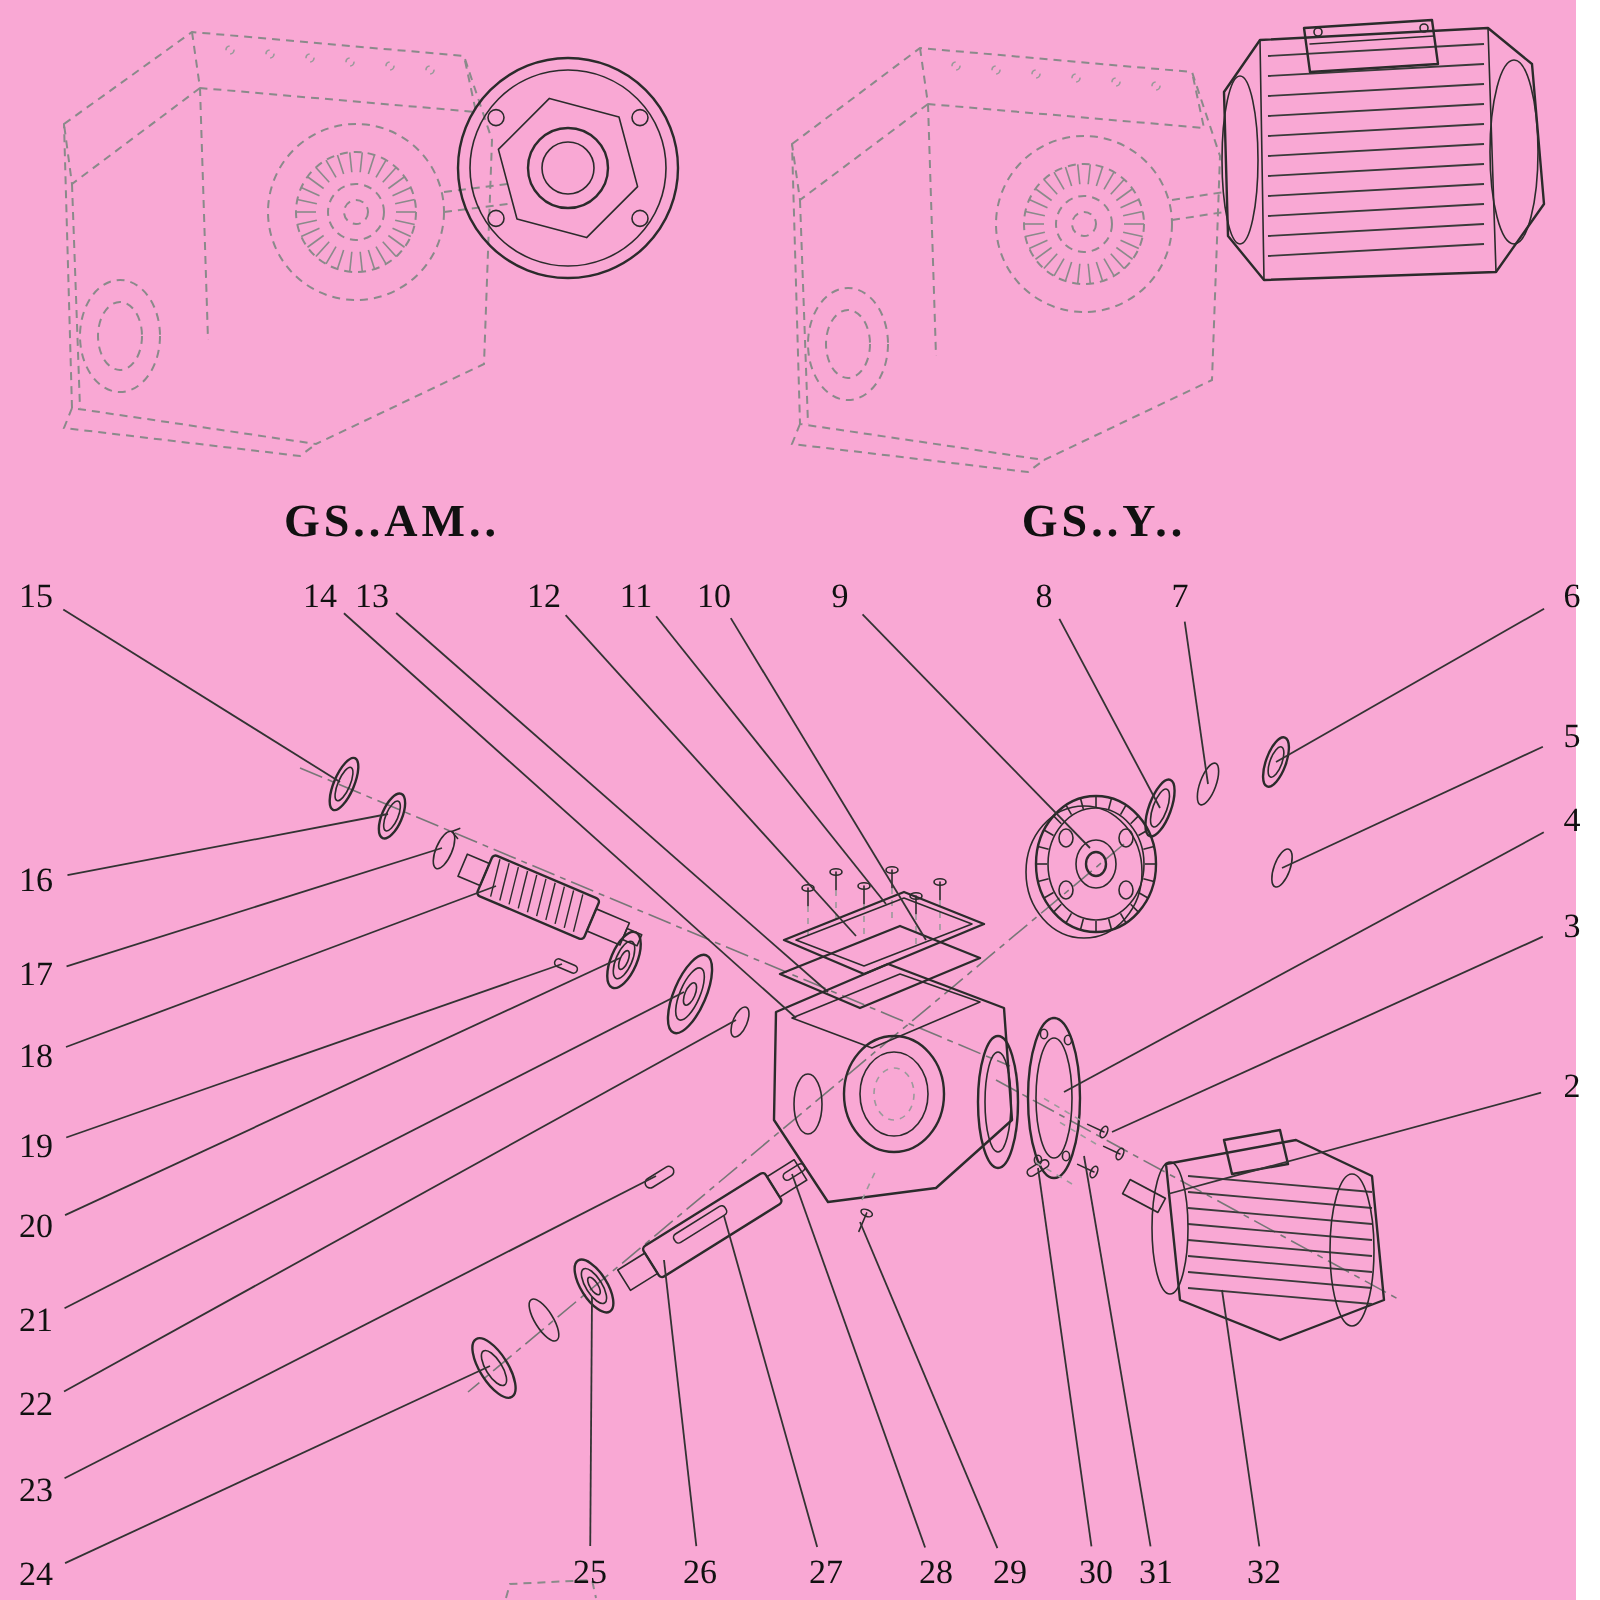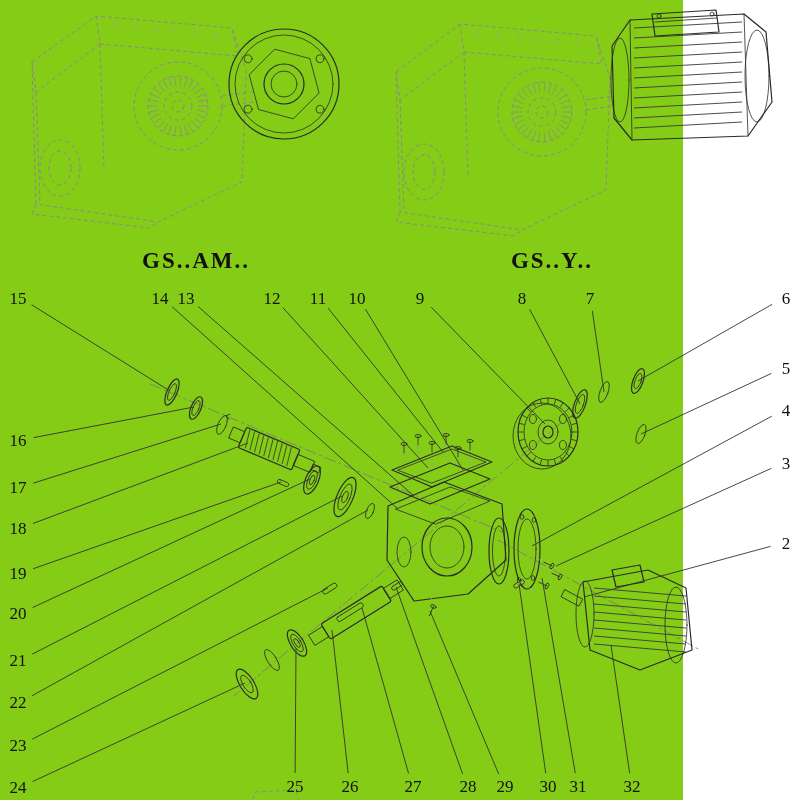--- a/index.html
+++ b/index.html
@@ -1,16 +1,16 @@
 <!DOCTYPE html>
 <html><head>
 <meta charset="utf-8">
 <style>
   html,body{margin:0;padding:0;background:#ffffff;width:800px;height:800px;overflow:hidden;}
-  .stage{position:relative;width:683px;height:800px;background:#84cc16;}
+  .stage{position:relative;width:788px;height:800px;background:#f9a8d4;}
   svg{display:block;}
   .ghost{stroke:#8a8a8a;fill:none;stroke-width:1;stroke-dasharray:4 3;}
   .ghostthin{stroke:#9a9a9a;fill:none;stroke-width:.8;stroke-dasharray:3 3;}
   .solid{stroke:#2b2b2b;fill:none;stroke-width:1.2;stroke-linejoin:round;stroke-linecap:round;}
   .thin{stroke-width:.8;}
   .axis{stroke:#777;stroke-width:.8;fill:none;stroke-dasharray:12 3 3 3;}
   .leader{stroke:#333;stroke-width:.9;}
   .callout-num{font:17px "Liberation Serif",serif;fill:#111;}
   .caption{font:bold 23px "Liberation Serif",serif;fill:#111;letter-spacing:2px;}
   .hatch line{stroke:#8a8a8a;stroke-width:.8;}

